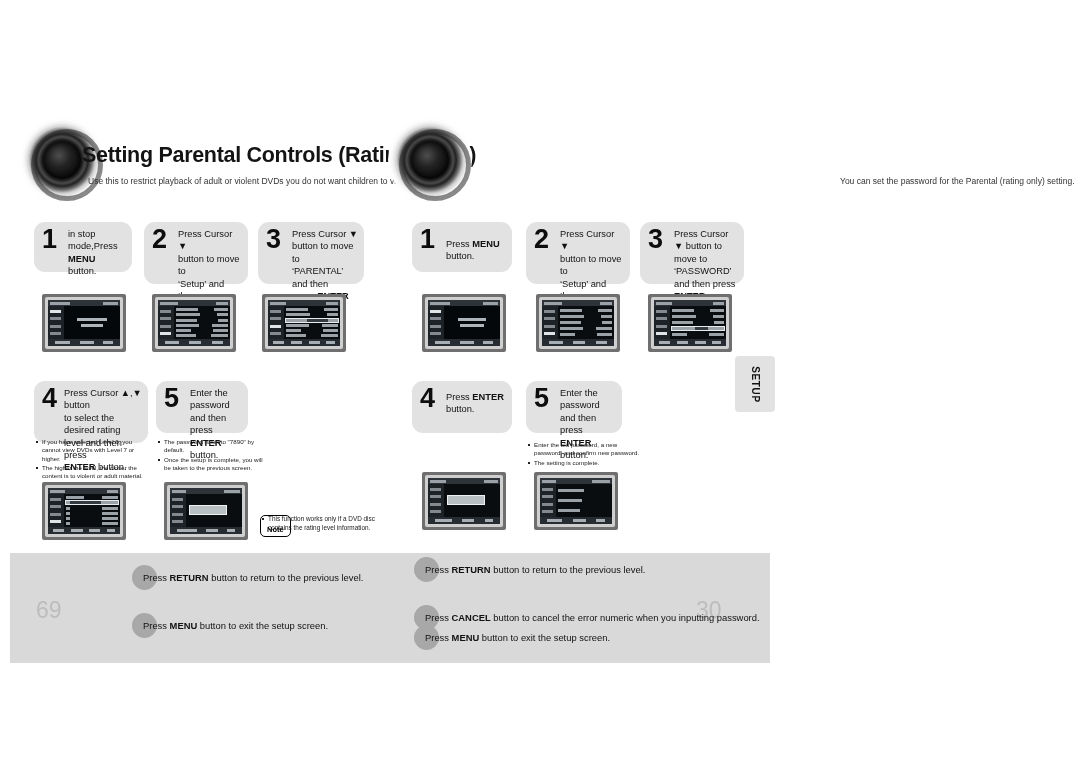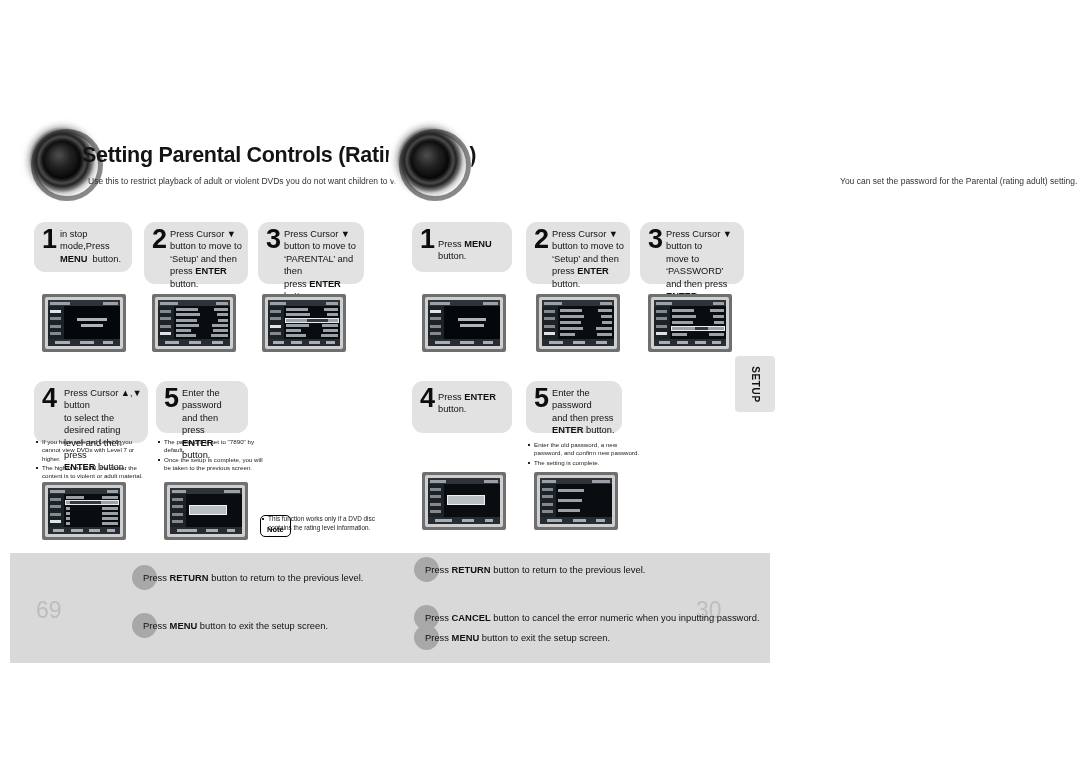--- a/index.html
+++ b/index.html
@@ -44,21 +44,21 @@
   
   .step{
     position:absolute;background:#e2e2e2;border-radius:11px;
     box-sizing:border-box;
   }
   .step .num{
     position:absolute;left:8px;top:4px;font-size:27px;font-weight:bold;
     line-height:1;color:#0d0d0d;
   }
   .step .txt{
-    position:absolute;left:26px;top:6px;right:5px;
+    position:absolute;left:34px;top:6px;right:5px;
     font-size:9.3px;line-height:12.4px;color:#111;
   }
   .step .txt b{font-weight:bold;}
 
   
   .notes{position:absolute;font-size:6.2px;line-height:8.3px;color:#1a1a1a;}
   .notes ul{margin:0;padding:0;list-style:none;}
   .notes li{position:relative;padding-left:6px;margin-bottom:1px;}
   .notes li::before{
     content:"";position:absolute;left:0;top:3px;width:2px;height:2px;background:#222;
@@ -149,21 +149,21 @@
 <div class="page">
 
   <div class="hdr" style="left:20px;top:118px;width:360px;height:80px;">
     <div class="speaker"></div>
     <h1 style="left:62px;top:25px;">Setting Parental Controls (Rating Level)</h1>
     <div class="sub" style="left:68px;top:58px;">Use this to restrict playback of adult or violent DVDs you do not want children to view.</div>
   </div>
 
   <div class="hdr" style="left:388px;top:118px;width:360px;height:80px;">
     <div class="speaker"></div>
-    <div class="sub" style="left:452px;top:58px;">You can set the password for the Parental (rating adult) setting.</div>
+    <div class="sub" style="left:452px;top:58px;">You can set the password for the Parental (rating only) setting.</div>
   </div>
 
   <div class="step" style="left:34px;top:222px;width:98px;height:50px;">
     <div class="num">1</div>
     <div class="txt">in stop mode,Press<br><b>MENU</b>&nbsp; button.</div>
   </div>
 
   <div class="step" style="left:144px;top:222px;width:104px;height:62px;">
     <div class="num">2</div>
     <div class="txt">Press Cursor ▼<br>button to move to<br>‘Setup’ and then<br>press <b>ENTER</b> button.</div>

